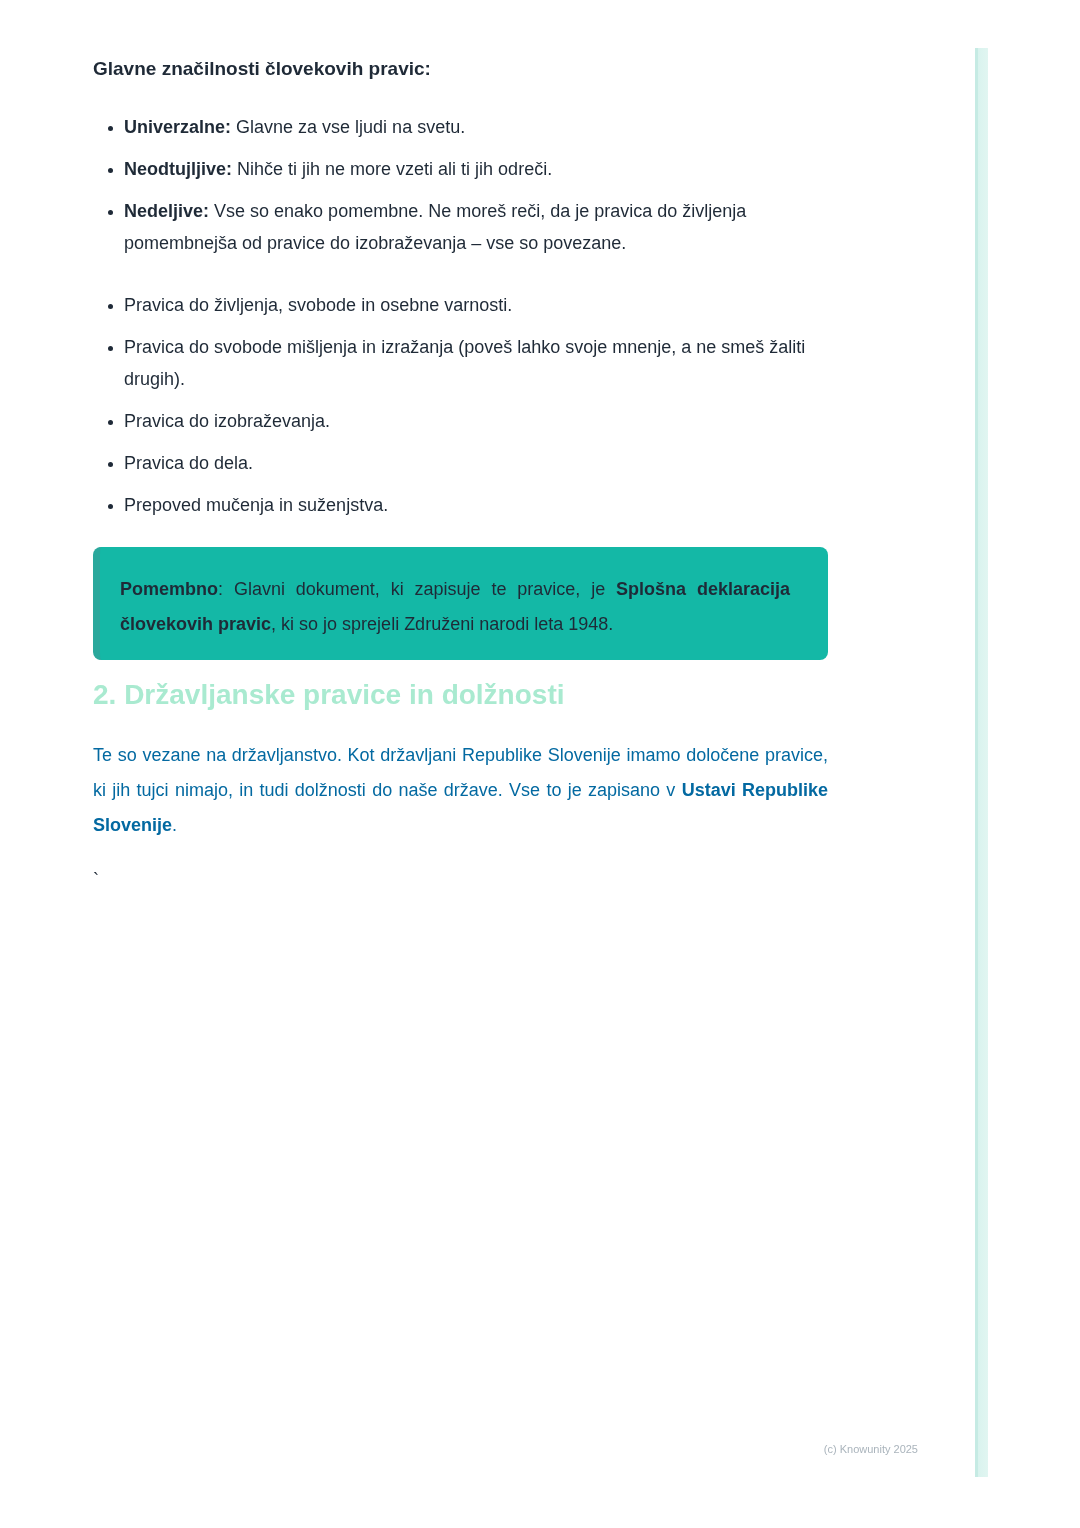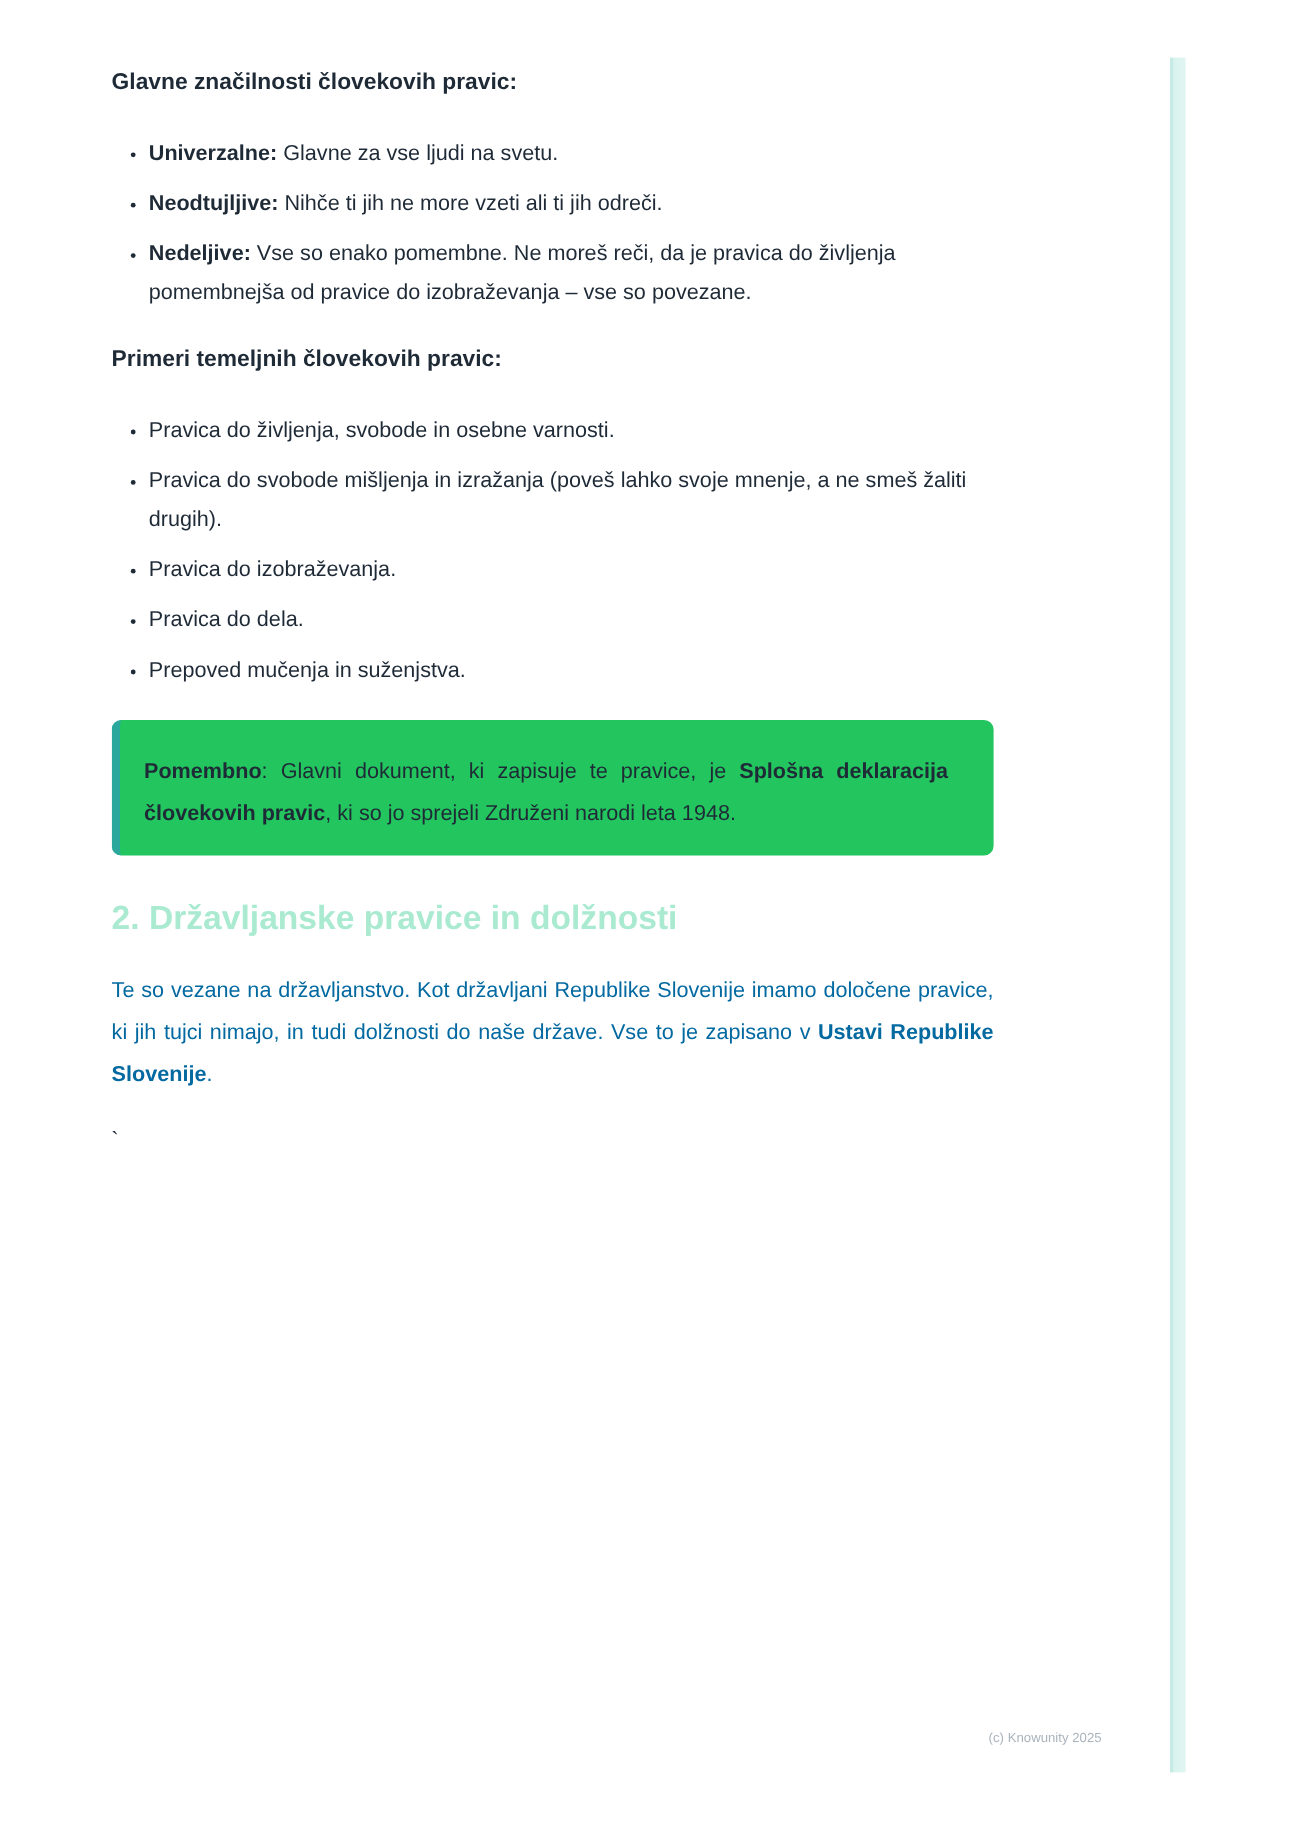--- a/index.html
+++ b/index.html
@@ -44,34 +44,34 @@
     line-height: 32px;
     margin-bottom: 10px;
     color: #1f2a37;
   }
   ul.bullets li:last-child { margin-bottom: 0; }
   ul.bullets li::marker { color: #1f2a37; font-size: 15px; }
   .sec-heading.second { margin-top: 29px; }
   strong { font-weight: 700; }
   .callout {
     margin-top: 26px;
-    background: #22c55e;
+    background: #14b8a6;
     border-left: 7px solid #2aa89c;
     border-radius: 8px;
     padding: 25px 38px 18px 20px;
     width: 735px;
   }
   .callout p {
     font-size: 18px;
     line-height: 35px;
     text-align: justify;
     color: #1f2a37;
   }
   .chapter-heading {
-    margin-top: 33px;
+    margin-top: 16px;
     font-size: 28px;
     line-height: 38px;
     font-weight: 700;
     color: #a9ead0;
   }
   .chapter-para {
     margin-top: 24px;
     font-size: 18px;
     line-height: 35px;
     text-align: justify;
@@ -103,21 +103,20 @@
   <div class="content">
 
     <h2 class="sec-heading">Glavne značilnosti človekovih pravic:</h2>
 
     <ul class="bullets">
       <li><strong>Univerzalne:</strong><span> Glavne za vse ljudi na svetu.</span></li>
       <li><strong>Neodtujljive:</strong><span> Nihče ti jih ne more vzeti ali ti jih odreči.</span></li>
       <li><strong>Nedeljive:</strong><span> Vse so enako pomembne. Ne moreš reči, da je pravica do življenja pomembnejša od pravice do izobraževanja – vse so povezane.</span></li>
     </ul>
 
-    <h2 class="sec-heading second">Primeri temeljnih človekovih pravic:</h2>
 
     <ul class="bullets">
       <li><span>Pravica do življenja, svobode in osebne varnosti.</span></li>
       <li><span>Pravica do svobode mišljenja in izražanja (poveš lahko svoje mnenje, a ne smeš žaliti drugih).</span></li>
       <li><span>Pravica do izobraževanja.</span></li>
       <li><span>Pravica do dela.</span></li>
       <li><span>Prepoved mučenja in suženjstva.</span></li>
     </ul>
 
     <div class="callout">

